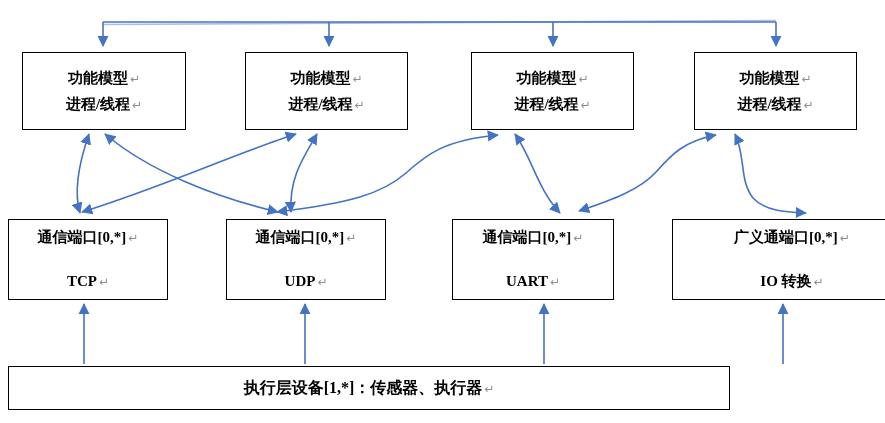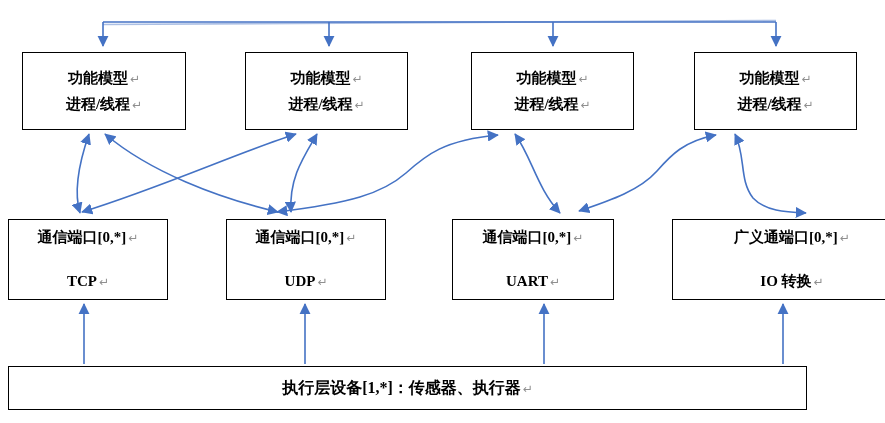--- a/index.html
+++ b/index.html
@@ -63,21 +63,21 @@
   </div>
   <div class="box mid-box" style="left:452px;width:162px;">
     <div class="bl"><span>通信端口[0,*]</span><span class="rm">↵</span></div>
     <div class="bl"><span>UART</span><span class="rm">↵</span></div>
   </div>
   <div class="box mid-box" style="left:672px;width:240px;">
     <div class="bl"><span>广义通端口[0,*]</span><span class="rm">↵</span></div>
     <div class="bl"><span>IO 转换</span><span class="rm">↵</span></div>
   </div>
 
-  <div class="box bottom-box" style="left:8px;width:799px;align-items:center;">
+  <div class="box bottom-box" style="left:8px;width:722px;align-items:center;">
     <div class="bl"><span>执行层设备[1,*]：传感器、执行器</span><span class="rm">↵</span></div>
   </div>
 
   <svg class="arrows" width="885" height="423" viewBox="0 0 885 423">
     <defs>
       <marker id="ah" viewBox="0 0 10 10" refX="9.2" refY="5" markerWidth="7" markerHeight="7" orient="auto-start-reverse">
         <path class="ahead" d="M0,0 L10,5 L0,10 Z"></path>
       </marker>
     </defs>
 

